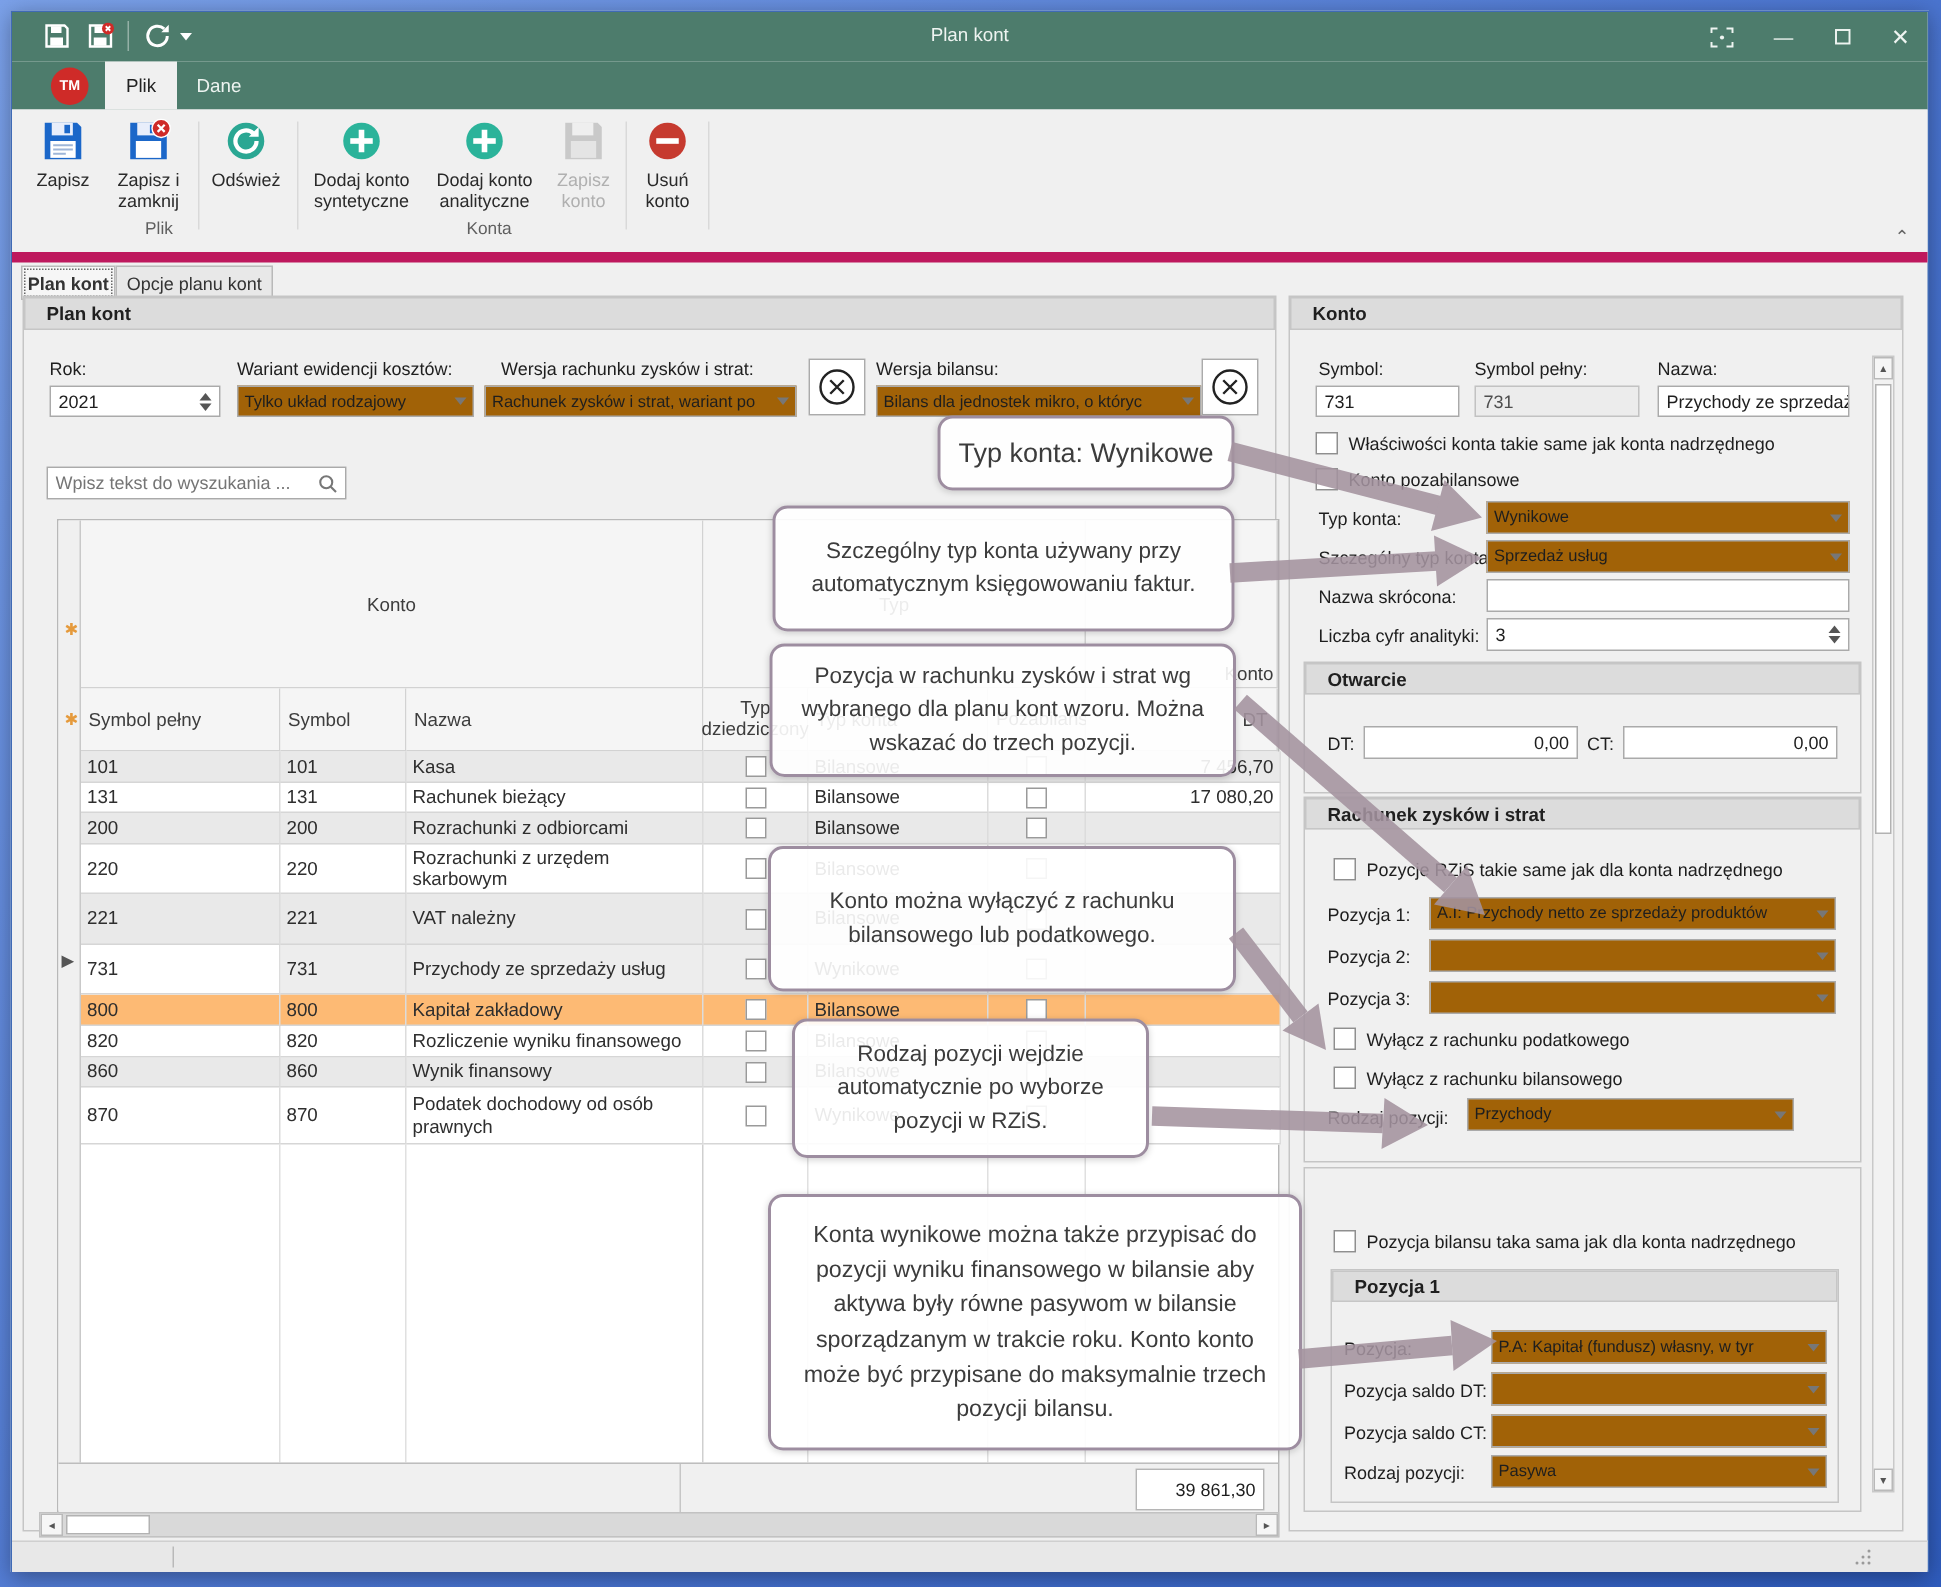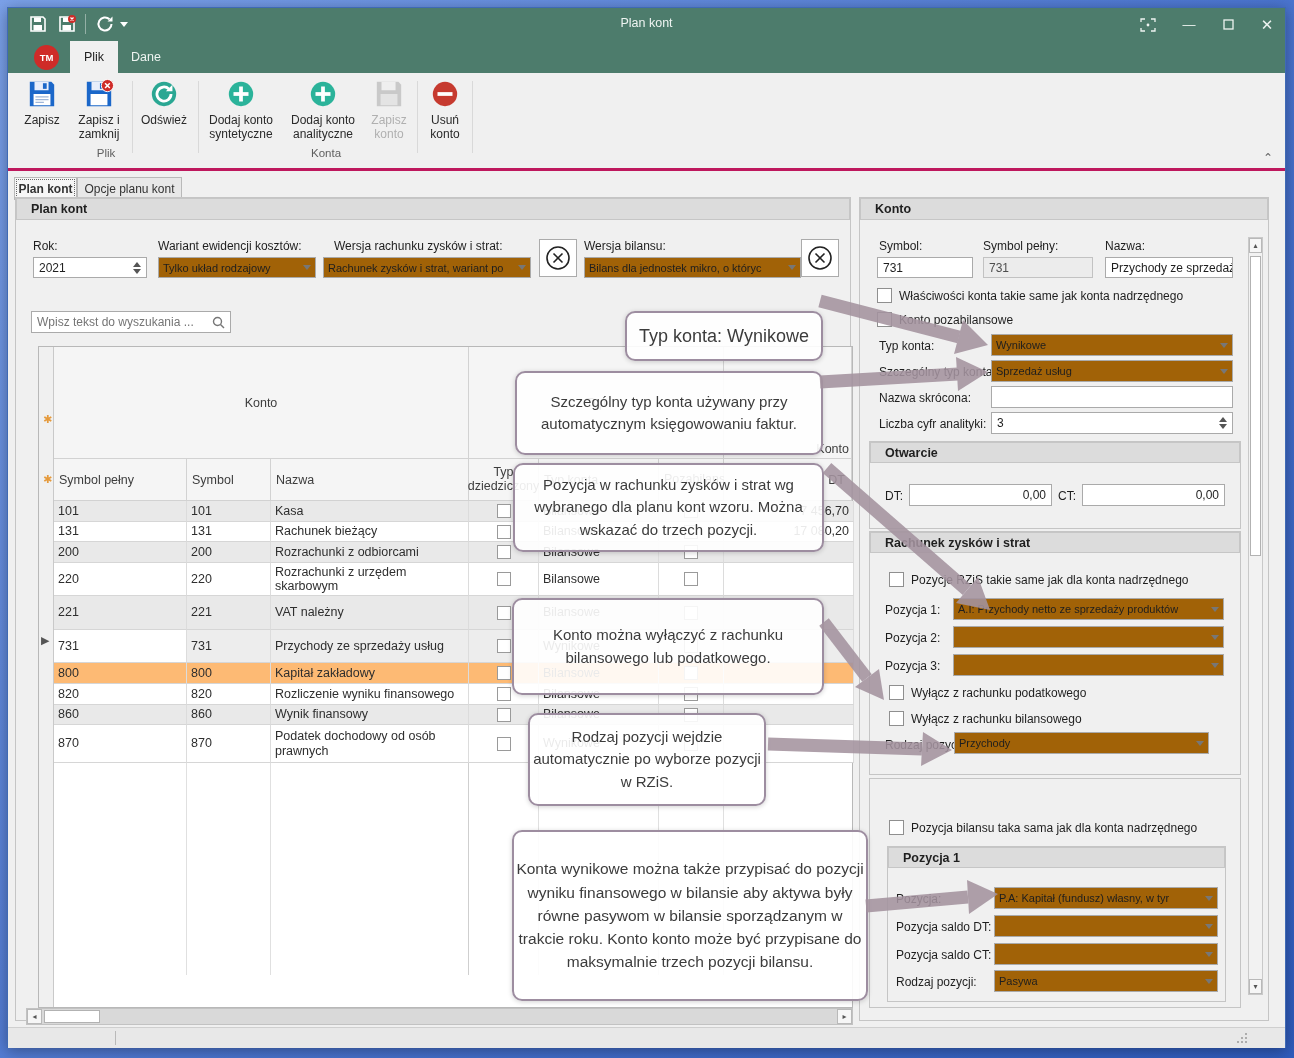--- a/index.html
+++ b/index.html
@@ -12,21 +12,21 @@
   .titlebar{position:absolute;left:0;top:0;width:100%;height:33px;background:#4d7c6c;}
   .title{position:absolute;left:0;top:8px;width:100%;text-align:center;color:#eef4f1;font-size:12.5px;}
   .wbtn{position:absolute;top:6px;width:30px;height:21px;color:#eef4f1;font-size:13px;
         display:flex;align-items:center;justify-content:center;}
   .tabsrow{position:absolute;left:0;top:33px;width:100%;height:32px;background:#4d7c6c;}
   .logo{position:absolute;left:26px;top:4px;width:25px;height:25px;border-radius:50%;background:#cf2b28;
         color:#fff;font-size:9.5px;font-weight:bold;display:flex;align-items:center;justify-content:center;}
   .rtab{position:absolute;top:0;height:32px;display:flex;align-items:center;justify-content:center;
         font-size:12.5px;color:#eef4f1;}
   .rtab.active{background:#f0f0f0;color:#222;}
-  .ribbon{position:absolute;left:0;top:65px;width:100%;height:95px;background:#f0f0f0;border-bottom:3px solid #be185d;}
+  .ribbon{position:absolute;left:0;top:65px;width:100%;height:95px;background:#f0f0f0;border-bottom:7px solid #be185d;}
   .rbtn{position:absolute;top:6px;text-align:center;font-size:12px;color:#2a2a2a;}
   .rbtn .ic{display:block;margin:0 auto 4px auto;width:30px;height:30px;}
   .rbtn.dis{color:#b0b0b0;}
   .rsep{position:absolute;top:8px;width:1px;height:72px;background:#d9d9d9;}
   .rgroup{position:absolute;top:74px;font-size:11.5px;color:#5f5f5f;text-align:center;}
   .doctab{position:absolute;top:169px;height:23px;display:flex;align-items:center;justify-content:center;
           font-size:12px;border:1px solid #b9b9b9;box-sizing:border-box;background:#e8e8e8;color:#333;}
   .doctab.active{background:#f6f6f6;font-weight:bold;outline:1px dotted #666;outline-offset:-3px;}
   .panelbox{position:absolute;border:1px solid #c5c5c5;box-sizing:border-box;}
   .panelhdr{position:absolute;background:#dcdcdc;border:1px solid #c6c6c6;box-sizing:border-box;
@@ -61,21 +61,21 @@
   .c5{width:120px;}.c6{width:65px;justify-content:center;}.c7{width:130px;justify-content:flex-end;}
   .cb2{width:14px;height:14px;background:#fff;border:1px solid #9a9a9a;box-sizing:border-box;flex:none;}
   .rowhdr{position:absolute;left:0px;top:0px;width:15px;height:660px;background:#f0f0f0;border-right:1px solid #c9c9c9;box-sizing:border-box;}
   .gfoot{position:absolute;left:0;top:628px;width:813px;height:34px;background:#f0f0f0;border-top:1px solid #bdbdbd;box-sizing:border-box;}
   .hscroll{position:absolute;left:18px;top:1000px;width:827px;height:17px;background:#d9d9d9;border:1px solid #c2c2c2;box-sizing:border-box;}
   .vscroll{position:absolute;left:1248px;top:237px;width:15px;height:758px;background:#f2f2f2;border:1px solid #c9c9c9;box-sizing:border-box;}
   .sbtn{position:absolute;background:#f6f6f6;border:1px solid #b9b9b9;box-sizing:border-box;display:flex;
         align-items:center;justify-content:center;font-size:8px;color:#555;}
   .callout{position:absolute;background:rgba(255,255,255,.9);border:2px solid #9d8da0;border-radius:10px;
            box-shadow:0 1px 5px rgba(0,0,0,.18);color:#3c3c3c;display:flex;align-items:center;justify-content:center;
-           text-align:center;padding:6px 0;box-sizing:border-box;z-index:40;font-size:15px;line-height:1.5;margin-top:34px;}
+           text-align:center;padding:6px 12px;box-sizing:border-box;z-index:40;font-size:15px;line-height:1.5;}
   .arrowlayer{position:absolute;left:0;top:0;width:1294px;height:1058px;z-index:45;pointer-events:none;}
   .statusbar{position:absolute;left:0;top:1019px;width:100%;height:20px;background:#e8e8e8;border-top:1px solid #cfcfcf;}
   .star{position:absolute;color:#e59a3c;font-size:11px;}
   .vline{position:absolute;width:1px;background:#e0e0e0;}
 </style>
 </head>
 <body>
 
 <div class="win">
 
@@ -391,20 +391,26 @@
             <span class="cb2"></span>
           </div>
           <div class="cell c5">Wynikowe</div>
           <div class="cell c6">
             <span class="cb2"></span>
           </div>
           <div class="cell c7"></div>
       </div>
     </div>
 
+    <div class="gfoot">
+      <div class="abs" style="left:414px;top:0;width:1px;height:34px;background:#c6c6c6"></div>
+      <div class="inp num" style="left:718px;top:3px;width:86px;height:28px;border-color:#b5b5b5">
+        <span>39 861,30</span>
+      </div>
+    </div>
   </div>
 
   <div class="hscroll">
     <div class="sbtn" style="left:0;top:0;width:15px;height:15px">◂</div>
     <div class="abs" style="left:17px;top:1px;width:56px;height:13px;background:#fff;border:1px solid #b2b2b2;box-sizing:border-box"></div>
     <div class="sbtn" style="left:810px;top:0;width:15px;height:15px">▸</div>
   </div>
 
   <div class="panelbox" style="left:851px;top:189px;width:410px;height:824px"></div>
   <div class="panelhdr" style="left:852px;top:190px;width:408px;height:22px">Konto</div>
@@ -476,21 +482,21 @@
   <div class="lbl" style="left:877px;top:651px">Pozycja 3:</div>
   <div class="dd" style="left:945px;top:646px;width:271px;height:22px">
       <span class="txt"></span>
       <span class="caret"></span>
     </div>
   <div class="cb" style="left:881px;top:677px"></div>
   <div class="lbl" style="left:903px;top:678px">Wyłącz z rachunku podatkowego</div>
   <div class="cb" style="left:881px;top:703px"></div>
   <div class="lbl" style="left:903px;top:704px">Wyłącz z rachunku bilansowego</div>
   <div class="lbl" style="left:877px;top:730px">Rodzaj pozycji:</div>
-  <div class="dd" style="left:946px;top:724px;width:255px;height:22px">
+  <div class="dd" style="left:970px;top:724px;width:218px;height:22px">
       <span class="txt">Przychody</span>
       <span class="caret"></span>
     </div>
 
   <div class="panelbox" style="left:861px;top:770px;width:372px;height:230px"></div>
   <div class="cb" style="left:881px;top:812px"></div>
   <div class="lbl" style="left:903px;top:813px">Pozycja bilansu taka sama jak dla konta nadrzędnego</div>
   <div class="panelbox" style="left:879px;top:838px;width:339px;height:156px"></div>
   <div class="panelhdr" style="left:880px;top:839px;width:337px;height:21px">Pozycja 1</div>
   <div class="lbl" style="left:888px;top:884px">Pozycja:</div>

